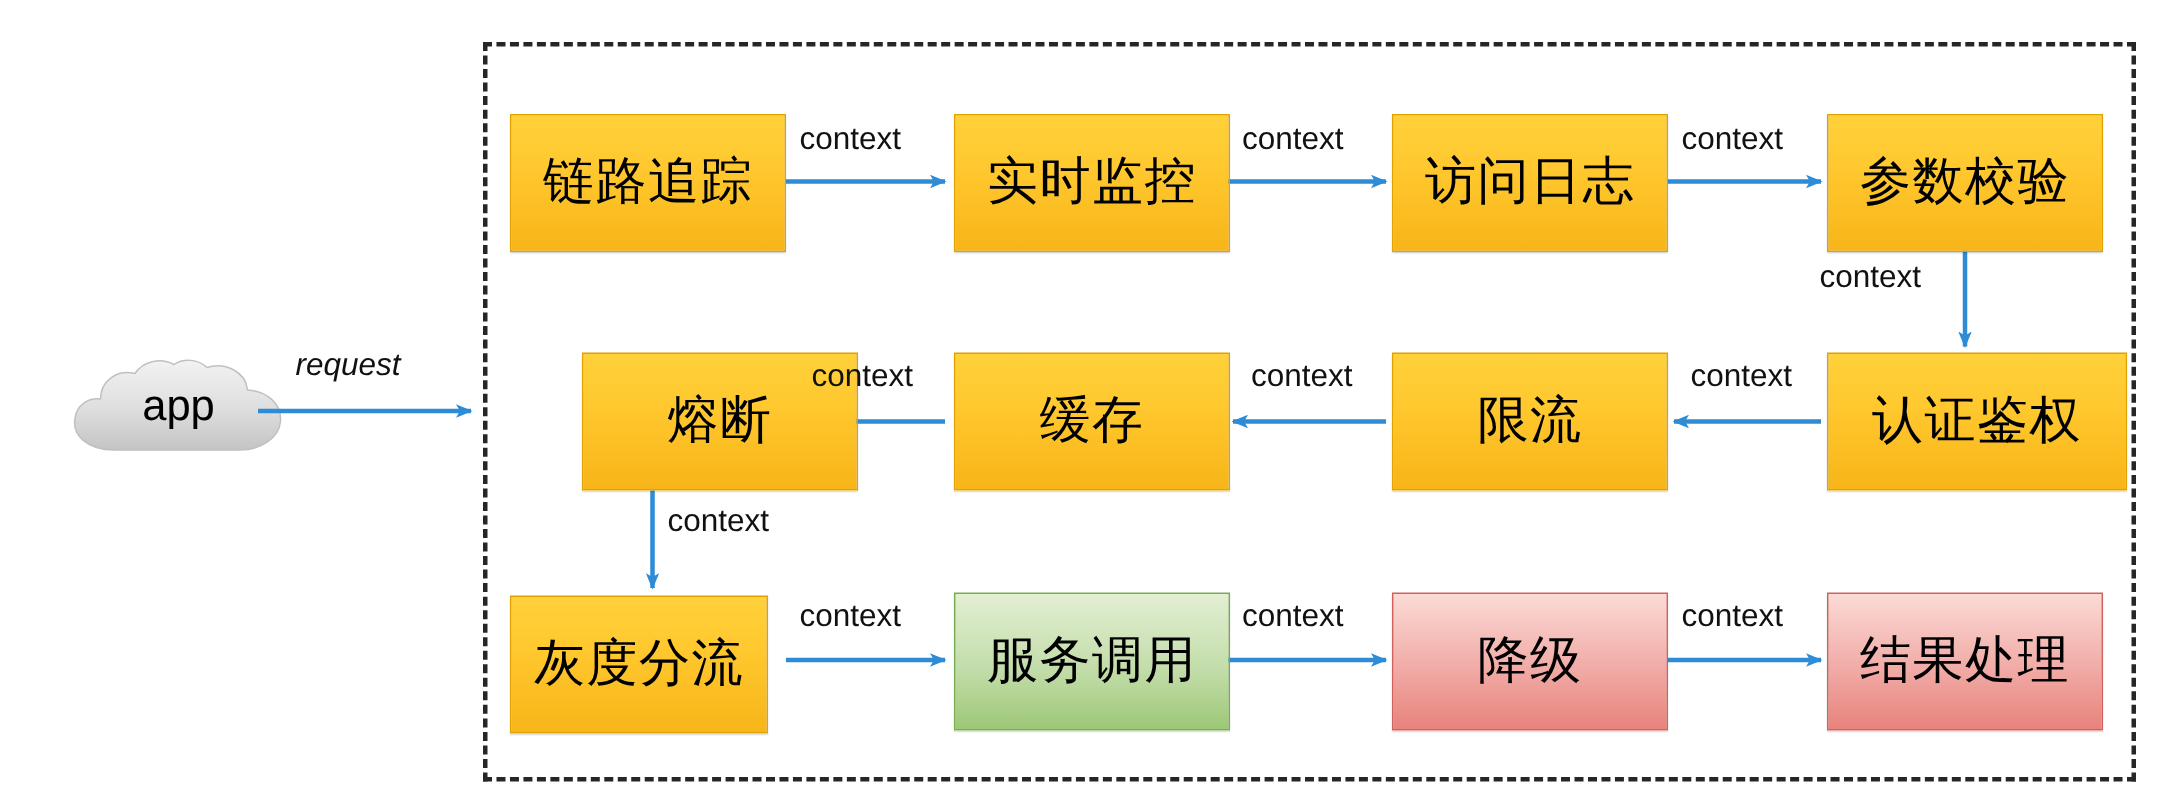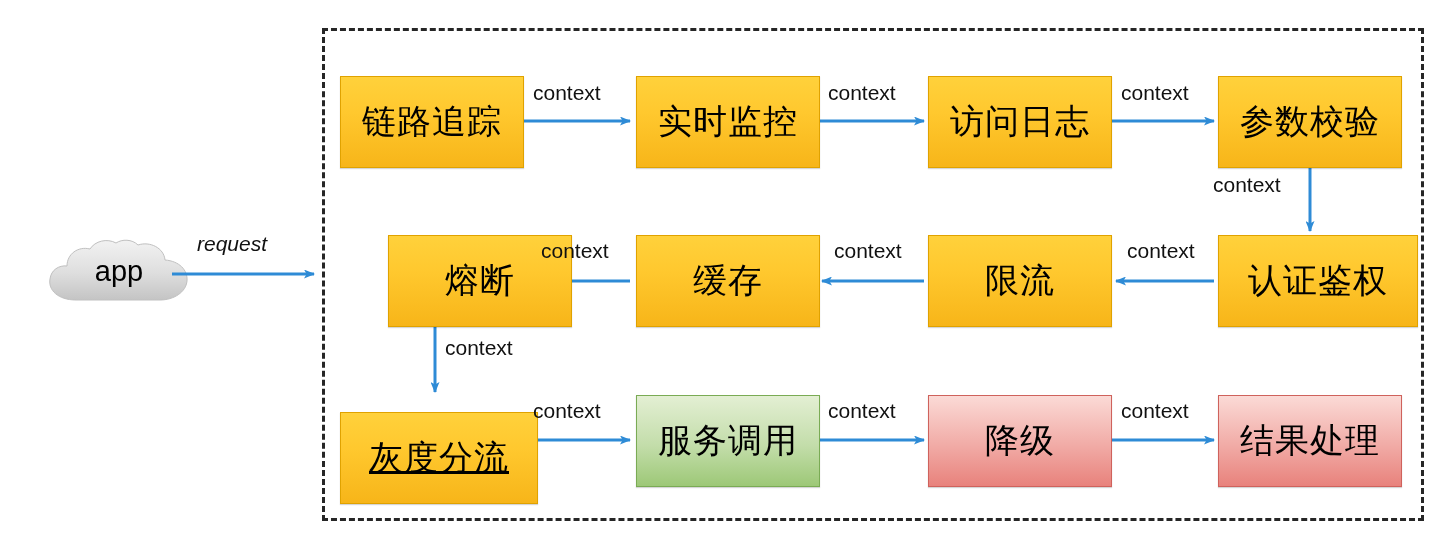--- a/index.html
+++ b/index.html
@@ -166,21 +166,21 @@
   <div class="node orange" style="left:340px;  top:76px; width:184px; height:92px;">链路追踪</div>
   <div class="node orange" style="left:636px;  top:76px; width:184px; height:92px;">实时监控</div>
   <div class="node orange" style="left:928px;  top:76px; width:184px; height:92px;">访问日志</div>
   <div class="node orange" style="left:1218px; top:76px; width:184px; height:92px;">参数校验</div>
 
   <div class="node orange" style="left:1218px; top:235px; width:200px; height:92px;">认证鉴权</div>
   <div class="node orange" style="left:928px;  top:235px; width:184px; height:92px;">限流</div>
   <div class="node orange" style="left:636px;  top:235px; width:184px; height:92px;">缓存</div>
   <div class="node orange" style="left:340px;  top:235px; width:184px; height:92px;margin-left:48px;">熔断</div>
 
-  <div class="node orange" style="left:340px;  top:412px; width:198px; height:92px;text-decoration:underline;">灰度分流</div>
+  <div class="node orange" style="left:340px;  top:397px; width:172px; height:92px;">灰度分流</div>
   <div class="node green" style="left:636px;  top:395px; width:184px; height:92px;">服务调用</div>
   <div class="node red" style="left:928px;  top:395px; width:184px; height:92px;text-align:right;">降级</div>
   <div class="node red" style="left:1218px; top:395px; width:184px; height:92px;">结果处理</div>
 
   <div class="edge-label" style="left:197px; top:232px;font-style:italic;">request</div>
 
   <div class="edge-label" style="left:533px; top:81px;">context</div>
   <div class="edge-label" style="left:828px; top:81px;">context</div>
   <div class="edge-label" style="left:1121px; top:81px;">context</div>
 

